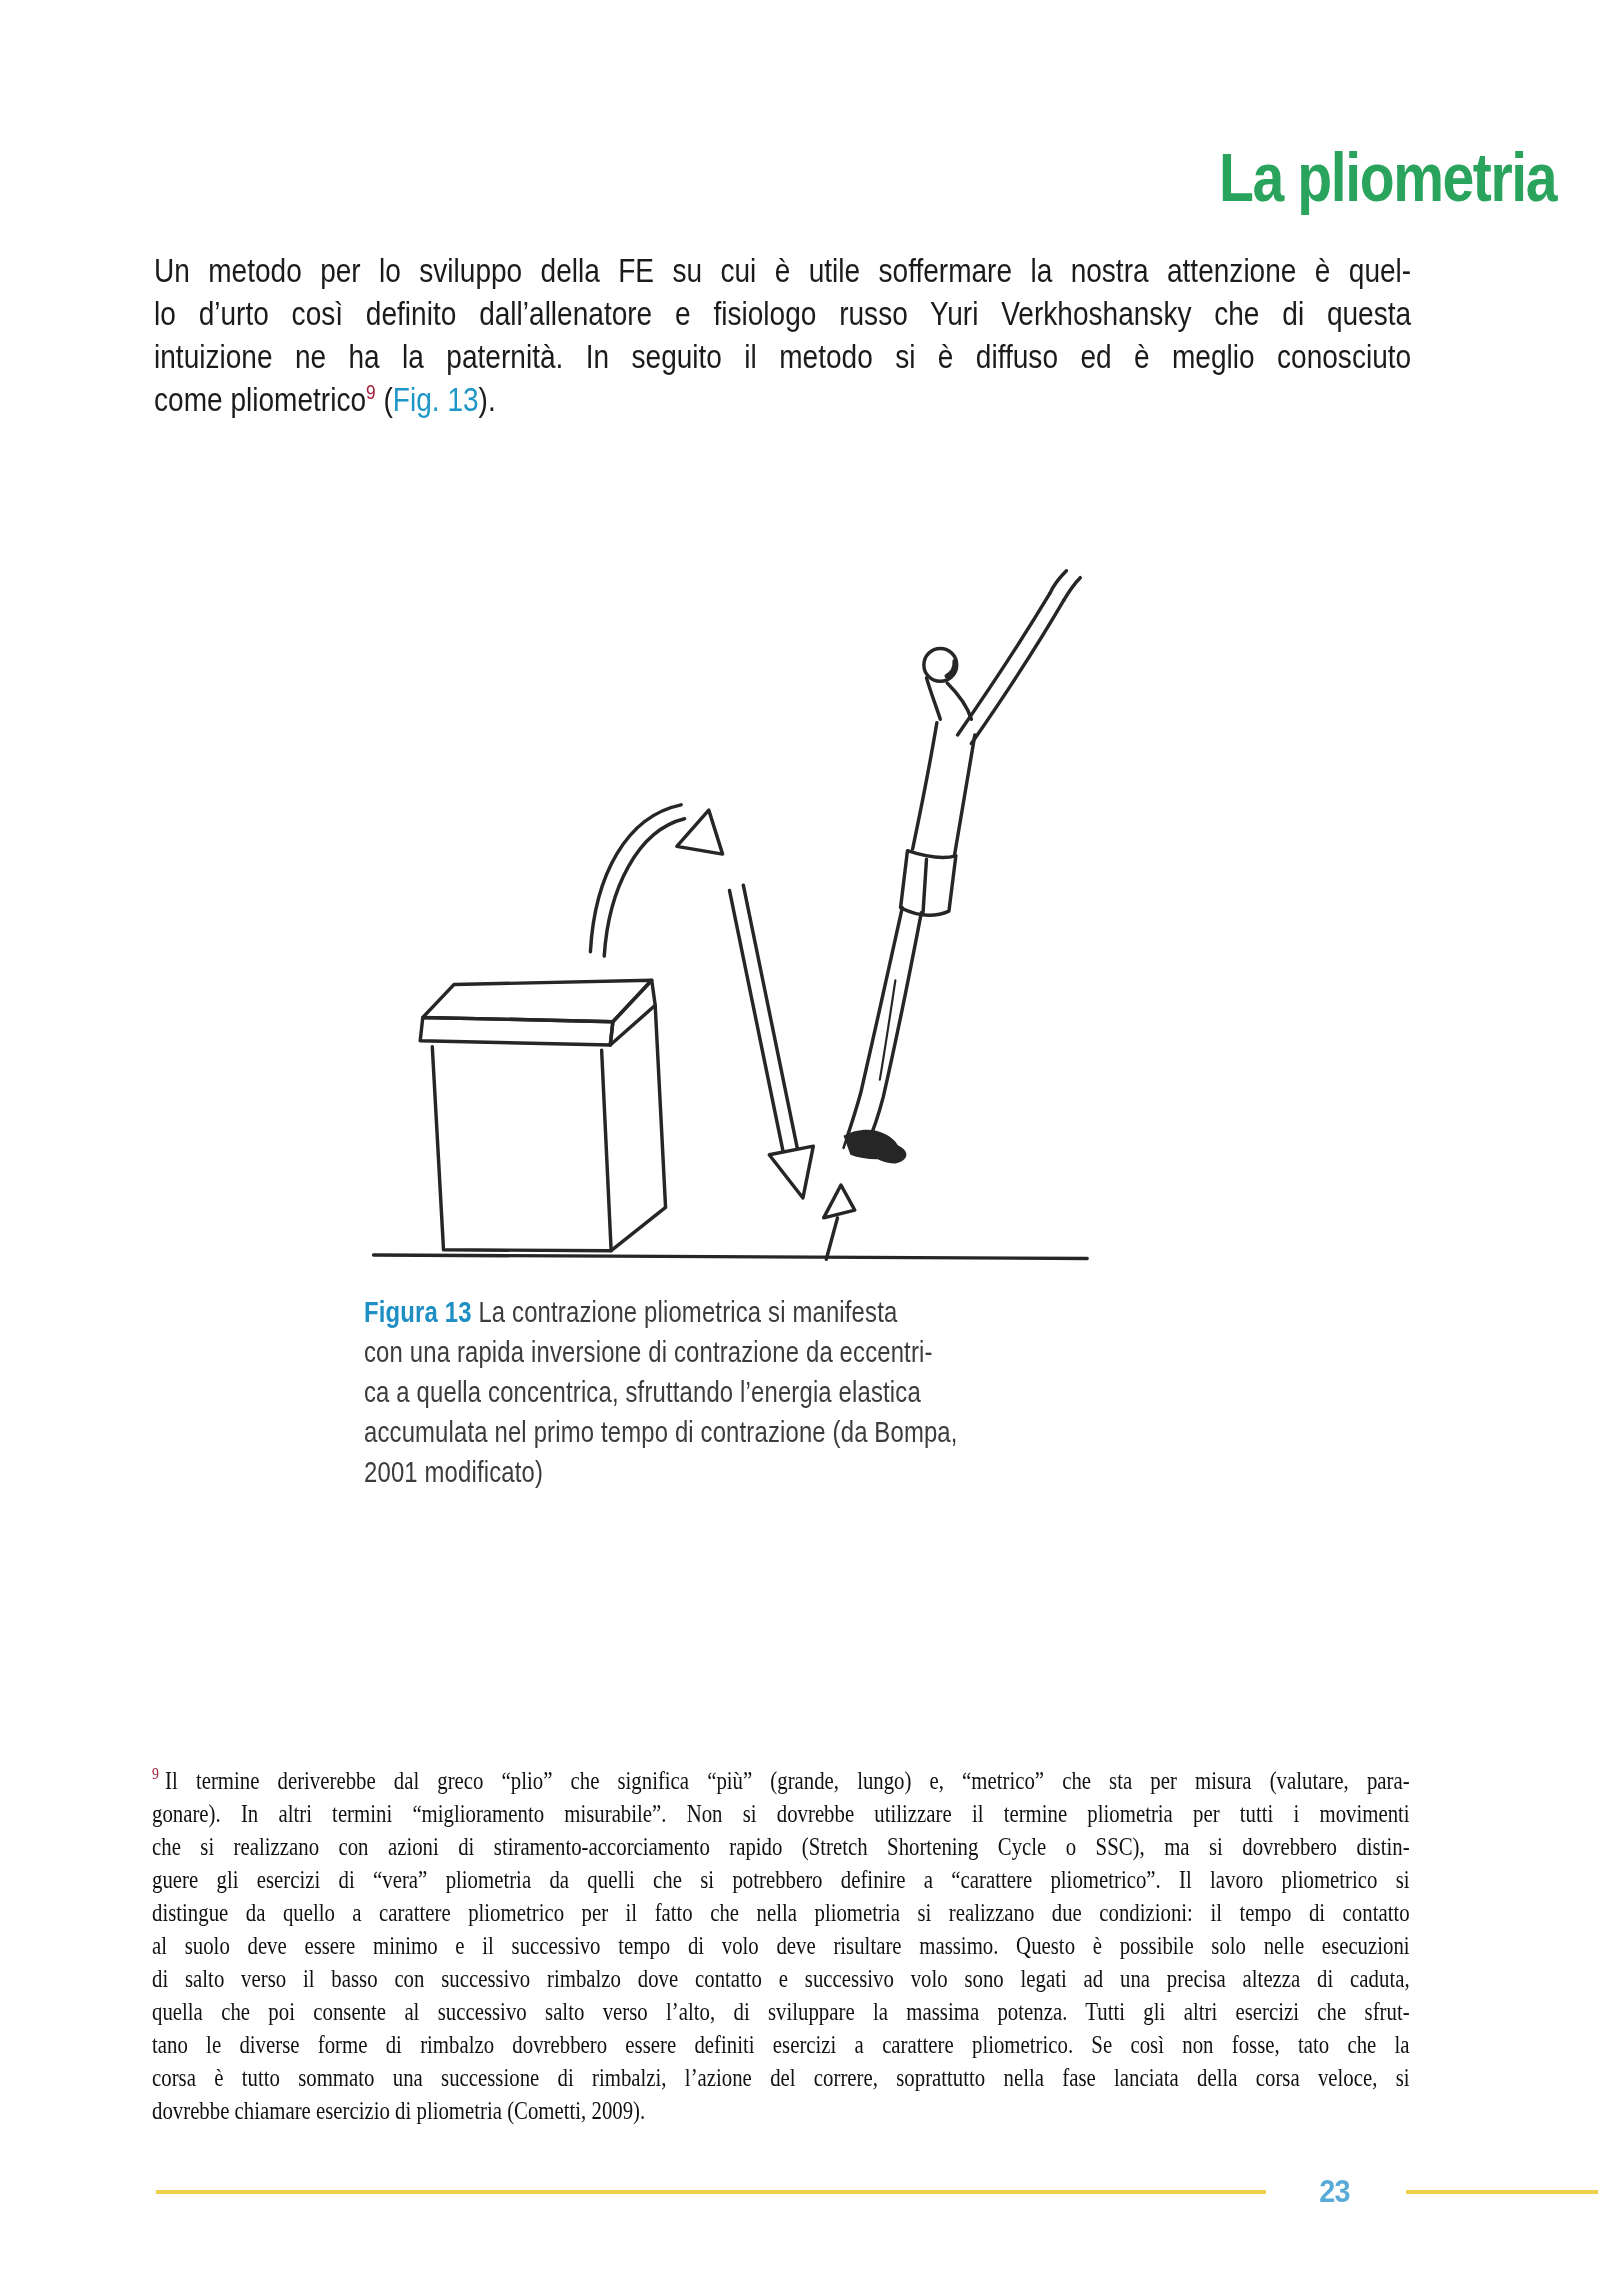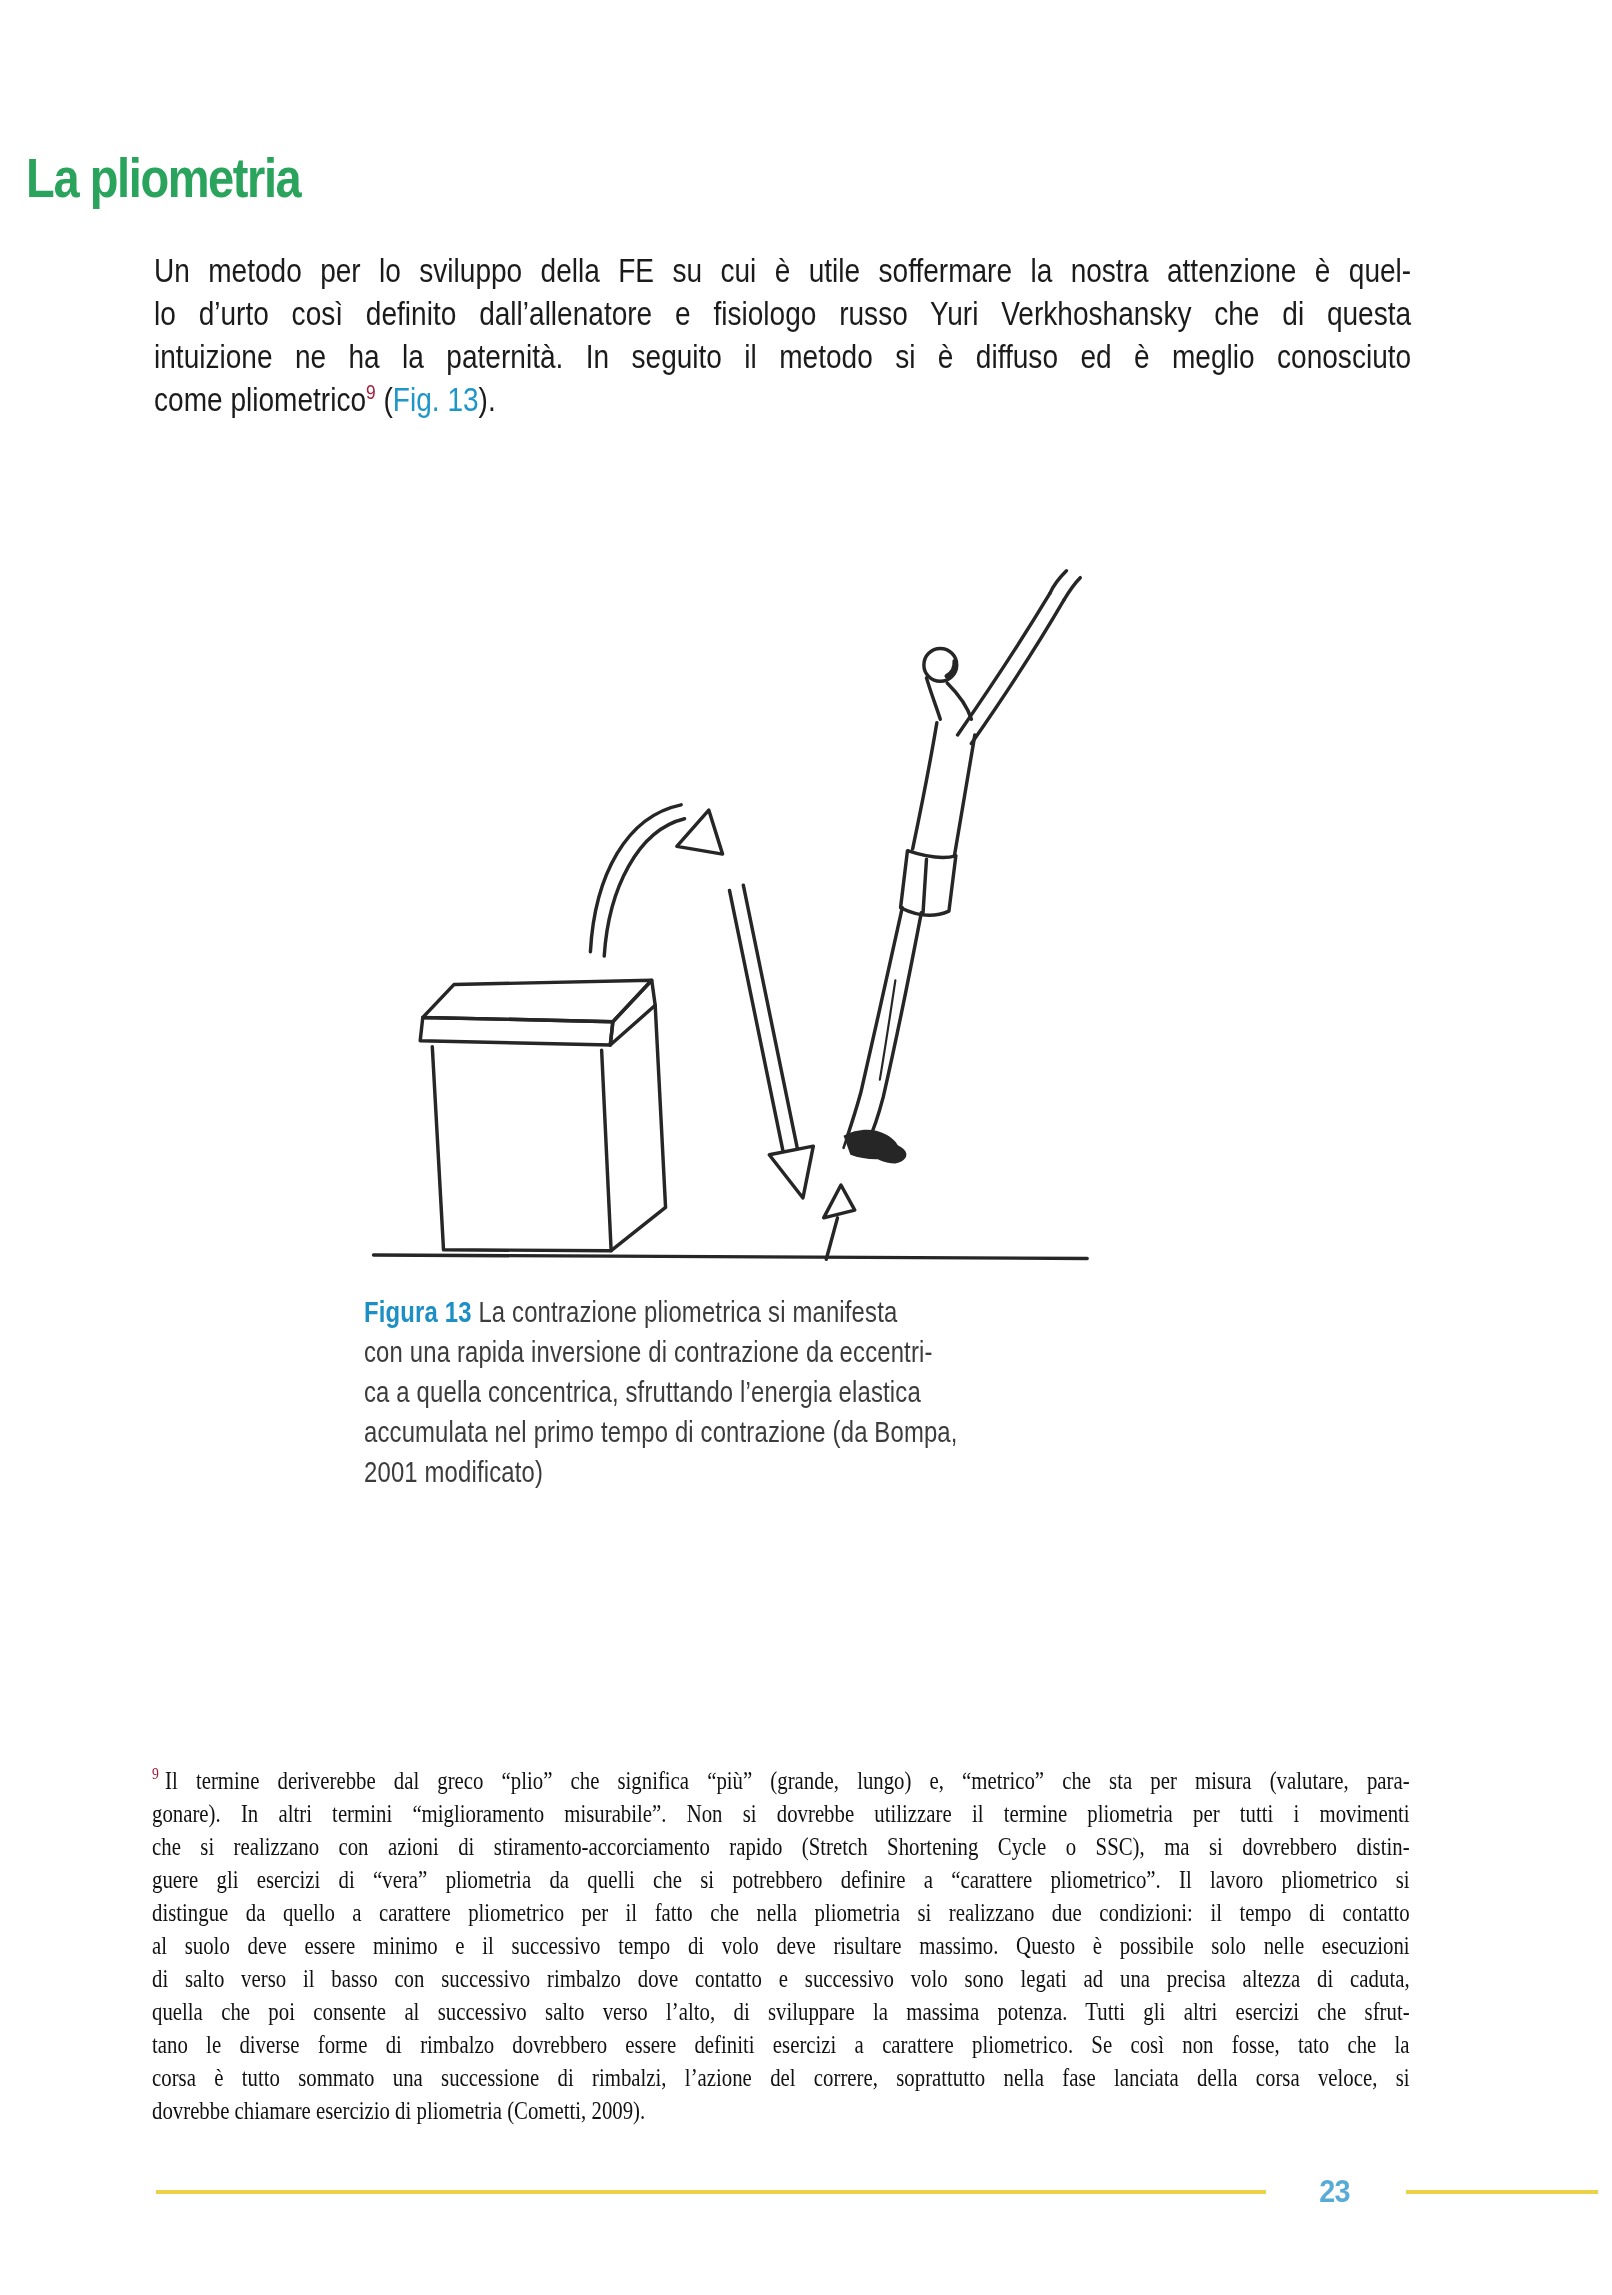--- a/index.html
+++ b/index.html
@@ -8,24 +8,25 @@
     width:1612px;height:2295px;
     background:#ffffff;
     font-family:"Liberation Sans", sans-serif;
     color:var(--text,#1c1c1c);
     overflow:hidden;
     margin:0 auto;
   }
   
   .title{
     position:absolute;top:128px;left:0;width:1564px;
-    text-align:left;
-    font-size:56px;font-weight:700;letter-spacing:-1.7px;
+    text-align:right;
+    font-size:68px;font-weight:700;letter-spacing:-1.7px;
     line-height:99px;
     color:var(--title-green,#2aa45c);
+    padding-left:24px;
   }
   .title-inner{display:inline-block;transform:scaleX(0.84);transform-origin:center;}
   
   .intro{
     position:absolute;top:249px;left:154px;
     width:1479px;
     transform:scaleX(0.85);transform-origin:left top;
     font-size:33px;line-height:43px;
     color:#1b1b1b;
   }

